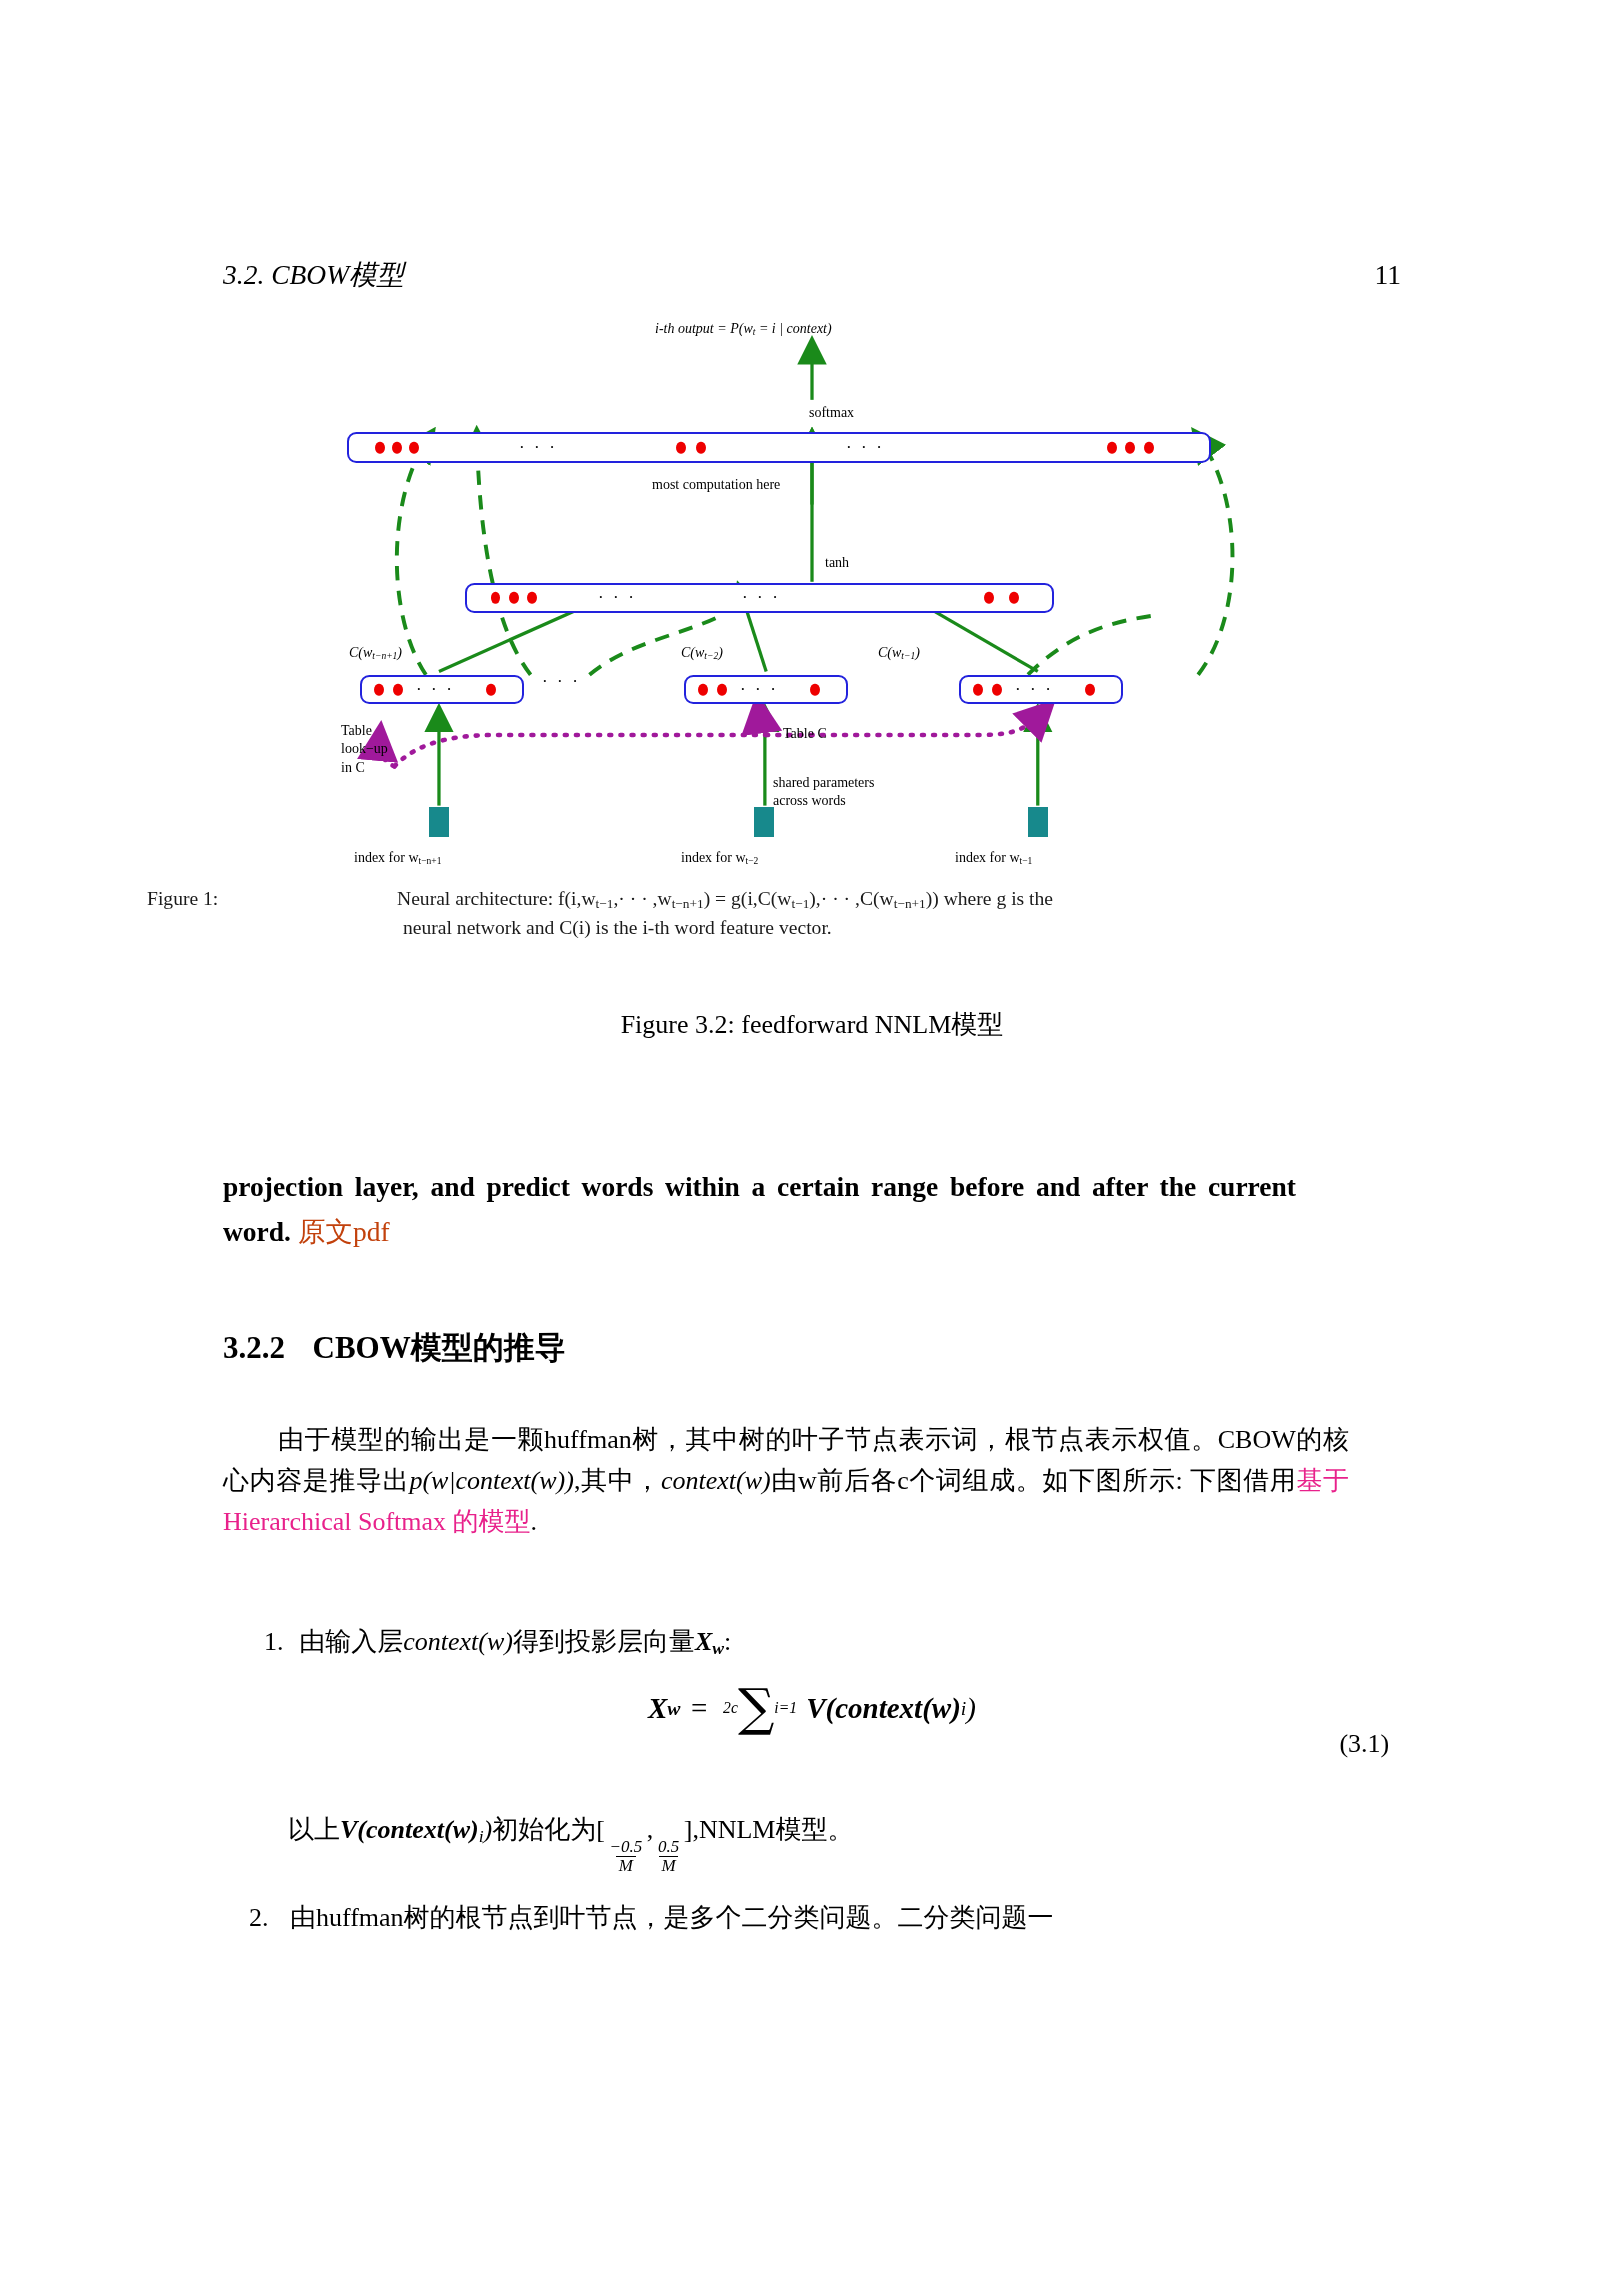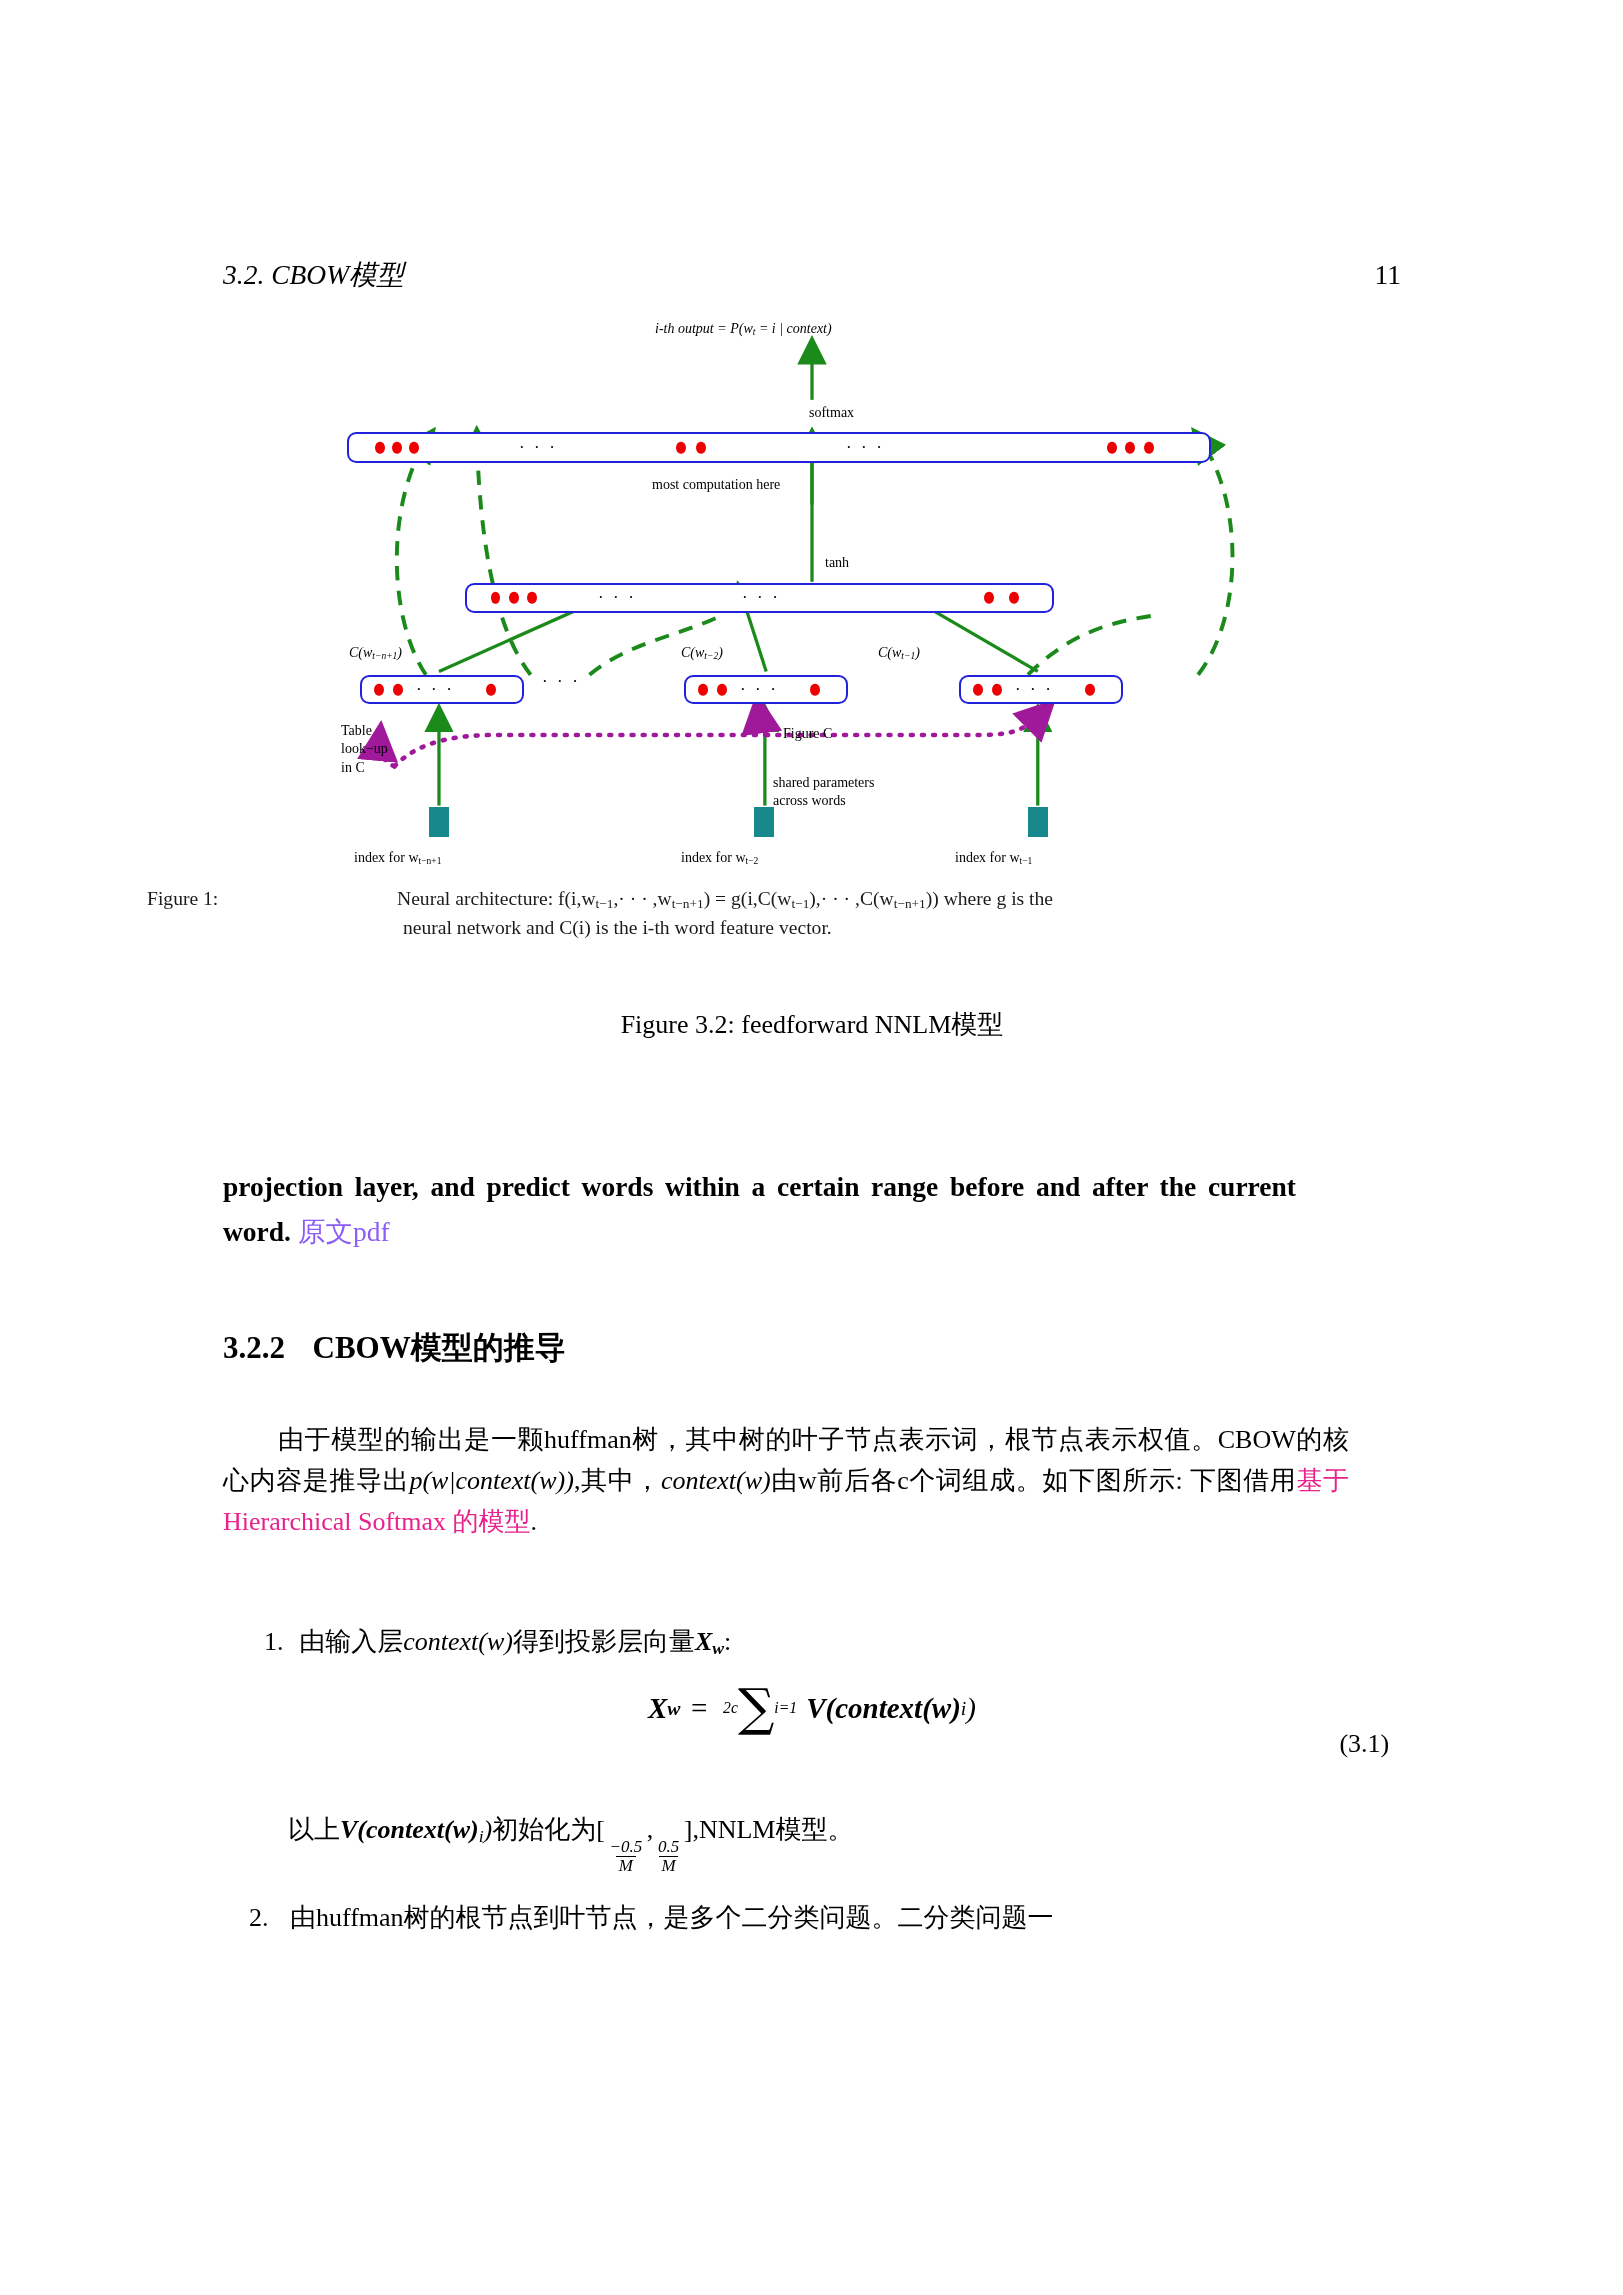--- a/index.html
+++ b/index.html
@@ -70,21 +70,21 @@
     position:absolute; left:223px; top:1007px; width:1178px;
     text-align:center; font-size:26px;
   }
 
   
   .para-bold {
     position:absolute; left:223px; top:1165px; width:1073px;
     font-size:27.5px; font-weight:bold; line-height:1.62;
     text-align:justify;
   }
-  .pink { color:#8b5cf6; font-weight:normal; }
+  .pink { color:#c2410c; font-weight:normal; }
   .pinkb { color:#e8218b; }
 
   h2.sec {
     position:absolute; left:223px; top:1327px; margin:0;
     font-size:31px; font-weight:bold;
     font-family:"Liberation Serif", serif;
   }
   h2.sec .num { margin-right:27.5px; }
 
   .para-cn {
@@ -258,21 +258,21 @@
           <span class="dot" style="left:124px;"></span>
         </div>
       </div>
 
       <div class="lbl" style="left:118px; top:414px; line-height:1.32;">
         <div>Table</div>
         <div>look−up</div>
         <div>in C</div>
       </div>
 
-      <div class="lbl" style="left:560px; top:418px;">Figure C</div>
+      <div class="lbl" style="left:560px; top:418px;">Table C</div>
       <div class="lbl" style="left:550px; top:466px; line-height:1.32;">
         <div>shared parameters</div>
         <div>across words</div>
       </div>
 
       <div class="idxblock" style="left:206px; top:499px;"></div>
       <div class="idxblock" style="left:531px; top:499px;"></div>
       <div class="idxblock" style="left:805px; top:499px;"></div>
 
       <div class="lbl" style="left:131px; top:542px;">

